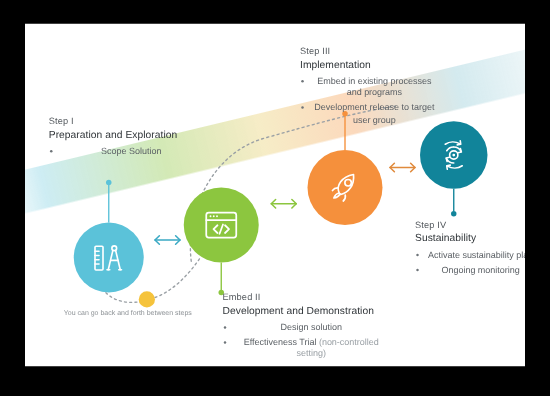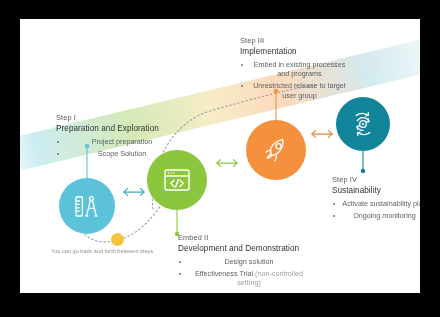--- a/index.html
+++ b/index.html
@@ -120,21 +120,21 @@
     position: absolute;
     left: 0.5px;
     top: 3.6px;
     width: 2px;
     height: 2px;
     border-radius: 50%;
     background: #6e7479;
   }
   .sub { color: #9aa0a5; }
 
-  #block-1 { left: 19px;  top: 94px;  width: 125px; margin-left: 17px; }
+  #block-1 { left: 19px;  top: 73px;  width: 125px; }
   #block-2 { left: 158px; top: 214px; width: 135px; }
   #block-3 { left: 193px; top: 17px;  width: 112px; margin-left: 27px; }
   #block-4 { left: 312px; top: 156px; width: 98px; }
 
   .caption {
     position: absolute;
     left: 31px;
     top: 229px;
     width: 105px;
     font-size: 5.6px;
@@ -259,23 +259,20 @@
         <polyline points="7.5,3.6 4,7 7.5,10.4"></polyline>
         <polyline points="20.5,3.6 24,7 20.5,10.4"></polyline>
       </g>
     </svg>
 
     <div class="block" id="block-1">
       <div class="step-label">Step I</div>
       <div class="step-title">Preparation and Exploration</div>
       <ul class="bullets">
         <li>
-          <span>Project preparation</span>
-        </li>
-        <li>
           <span>Scope Solution</span>
         </li>
       </ul>
     </div>
 
     <div class="block" id="block-2">
       <div class="step-label">Embed II</div>
       <div class="step-title">Development and Demonstration</div>
       <ul class="bullets">
         <li>
@@ -288,21 +285,21 @@
     </div>
 
     <div class="block" id="block-3">
       <div class="step-label">Step III</div>
       <div class="step-title">Implementation</div>
       <ul class="bullets">
         <li>
           <span>Embed in existing processes and programs</span>
         </li>
         <li>
-          <span>Unrestricted release to target user group</span>
+          <span>Development release to target user group</span>
         </li>
       </ul>
     </div>
 
     <div class="block" id="block-4">
       <div class="step-label">Step IV</div>
       <div class="step-title">Sustainability</div>
       <ul class="bullets">
         <li>
           <span>Activate sustainability plan</span>

